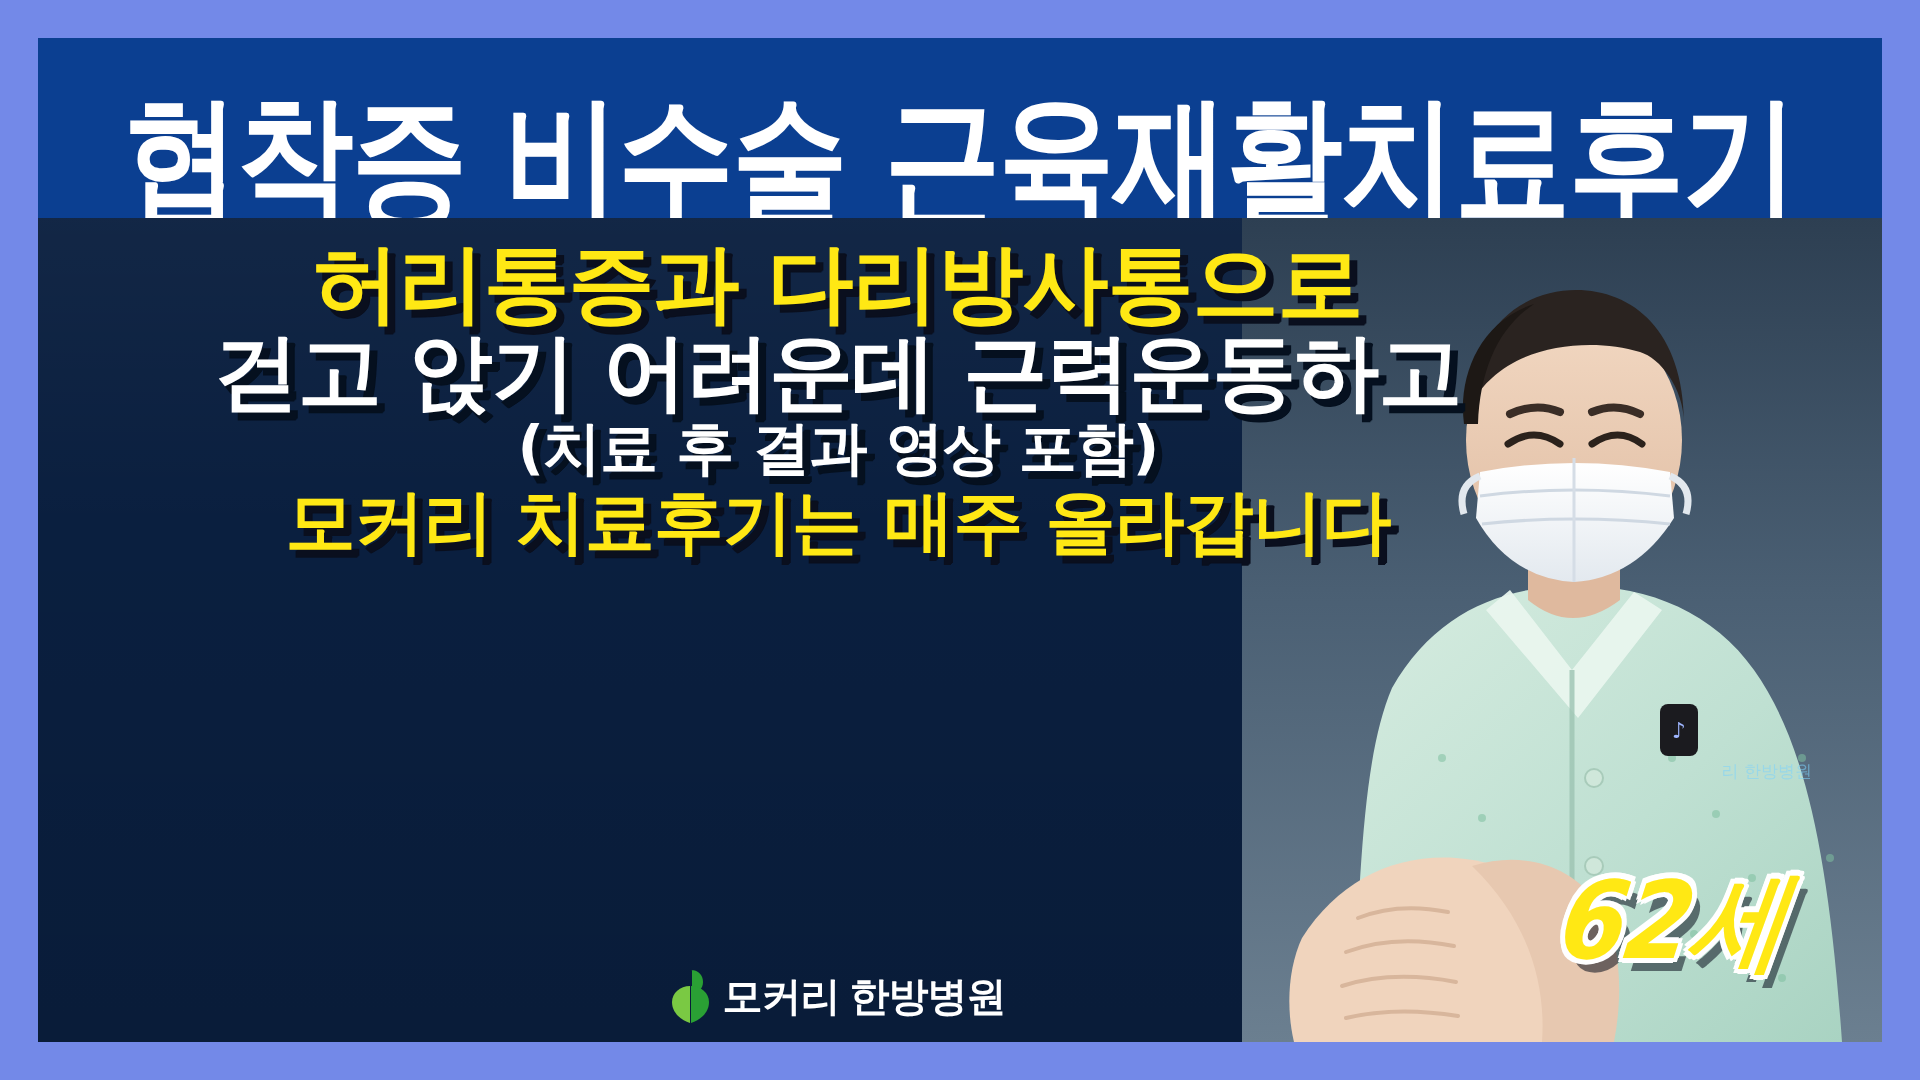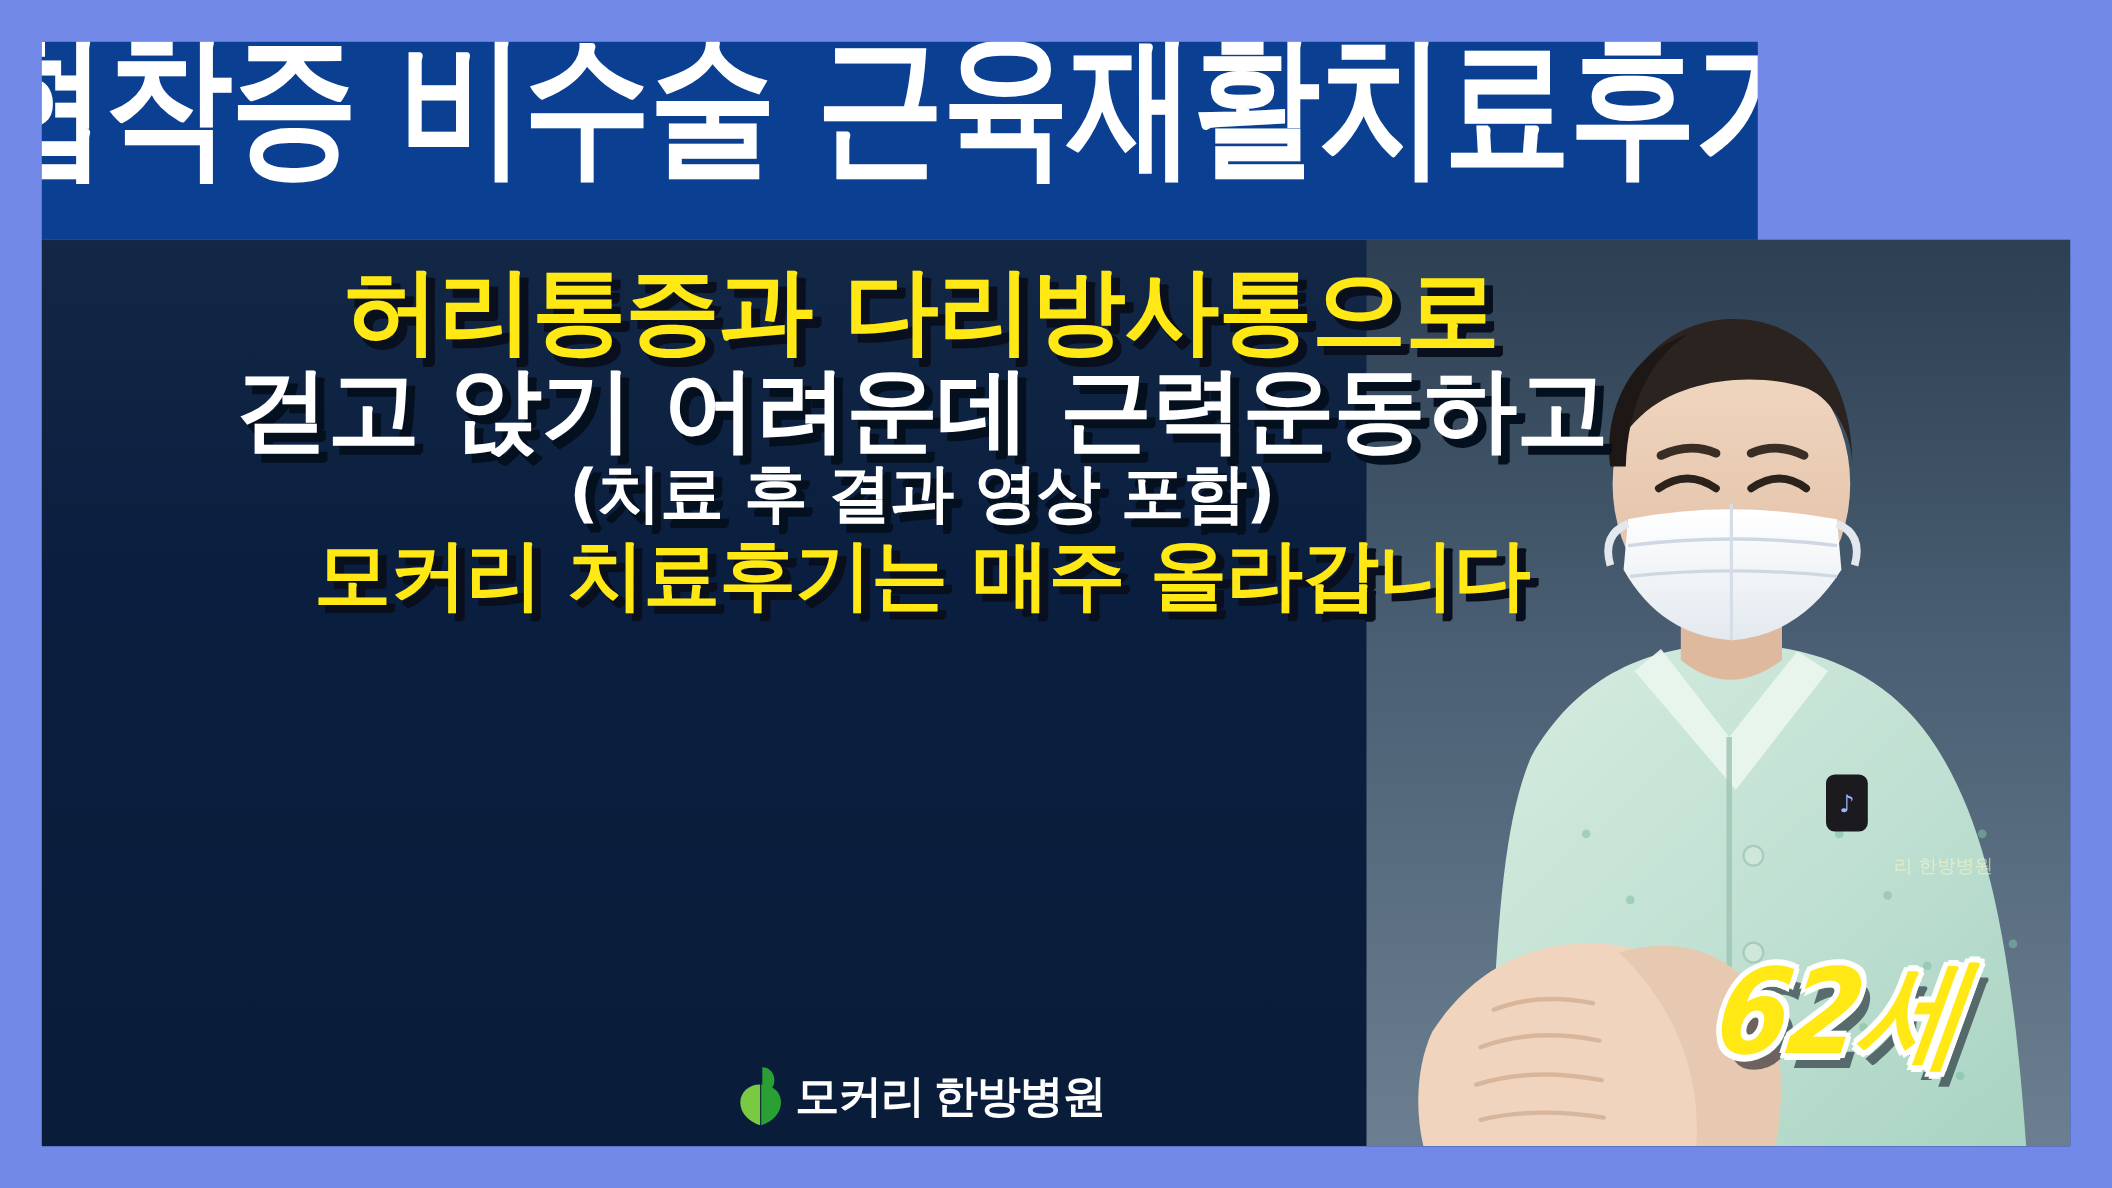--- a/index.html
+++ b/index.html
@@ -15,23 +15,23 @@
     width:1920px;height:1080px;
     background:#7389e8;
     box-sizing:border-box;
     overflow:hidden;
   }
 
   
   #title-banner{
     position:absolute;
     left:38px;top:38px;
-    width:1560px;height:180px;
+    width:1844px;height:180px;
     background:#0b3f91;
-    display:flex;align-items:flex-start;justify-content:center;
+    display:flex;align-items:flex-end;justify-content:center;
     overflow:hidden;
     z-index:6;
   }
   #title-text{
     color:#ffffff;
     font-size:116px;
     font-weight:bold;
     letter-spacing:-2px;
     line-height:1;
     white-space:nowrap;
@@ -110,21 +110,21 @@
     gap:12px;
     z-index:4;
   }
   #logo-mark{width:40px;height:56px;display:block;}
   #logo-text{
     color:#ffffff;
     font-size:40px;
     font-weight:bold;
     letter-spacing:-1px;
     white-space:nowrap;
-    font-family:Liberation Serif, serif;
+    font-family:Liberation Sans, sans-serif;
     text-align:right;
   }
 
   
   #age-badge{
     position:absolute;
     right:96px;top:640px;
     z-index:8;
     color:#ffe814;
     font-size:96px;
@@ -138,22 +138,22 @@
       -4px  4px 0 #ffffff, 4px  4px 0 #ffffff,
       -5px  0   0 #ffffff, 5px  0   0 #ffffff,
        0   -5px 0 #ffffff, 0    5px 0 #ffffff,
       10px 12px 0 rgba(10,15,30,.55);
     font-family:"DejaVu Sans","Liberation Sans",sans-serif;
   }
 
   
   #photo-watermark{
     position:absolute;
-    right:70px;top:558px;
-    color:#fef9c3;
+    right:70px;top:542px;
+    color:#7dd3fc;
     font-size:17px;
     opacity:.55;
     white-space:nowrap;
     z-index:3;
     font-family:"DejaVu Sans","Liberation Sans",sans-serif;
   }
 </style>
 </head>
 <body>
 

